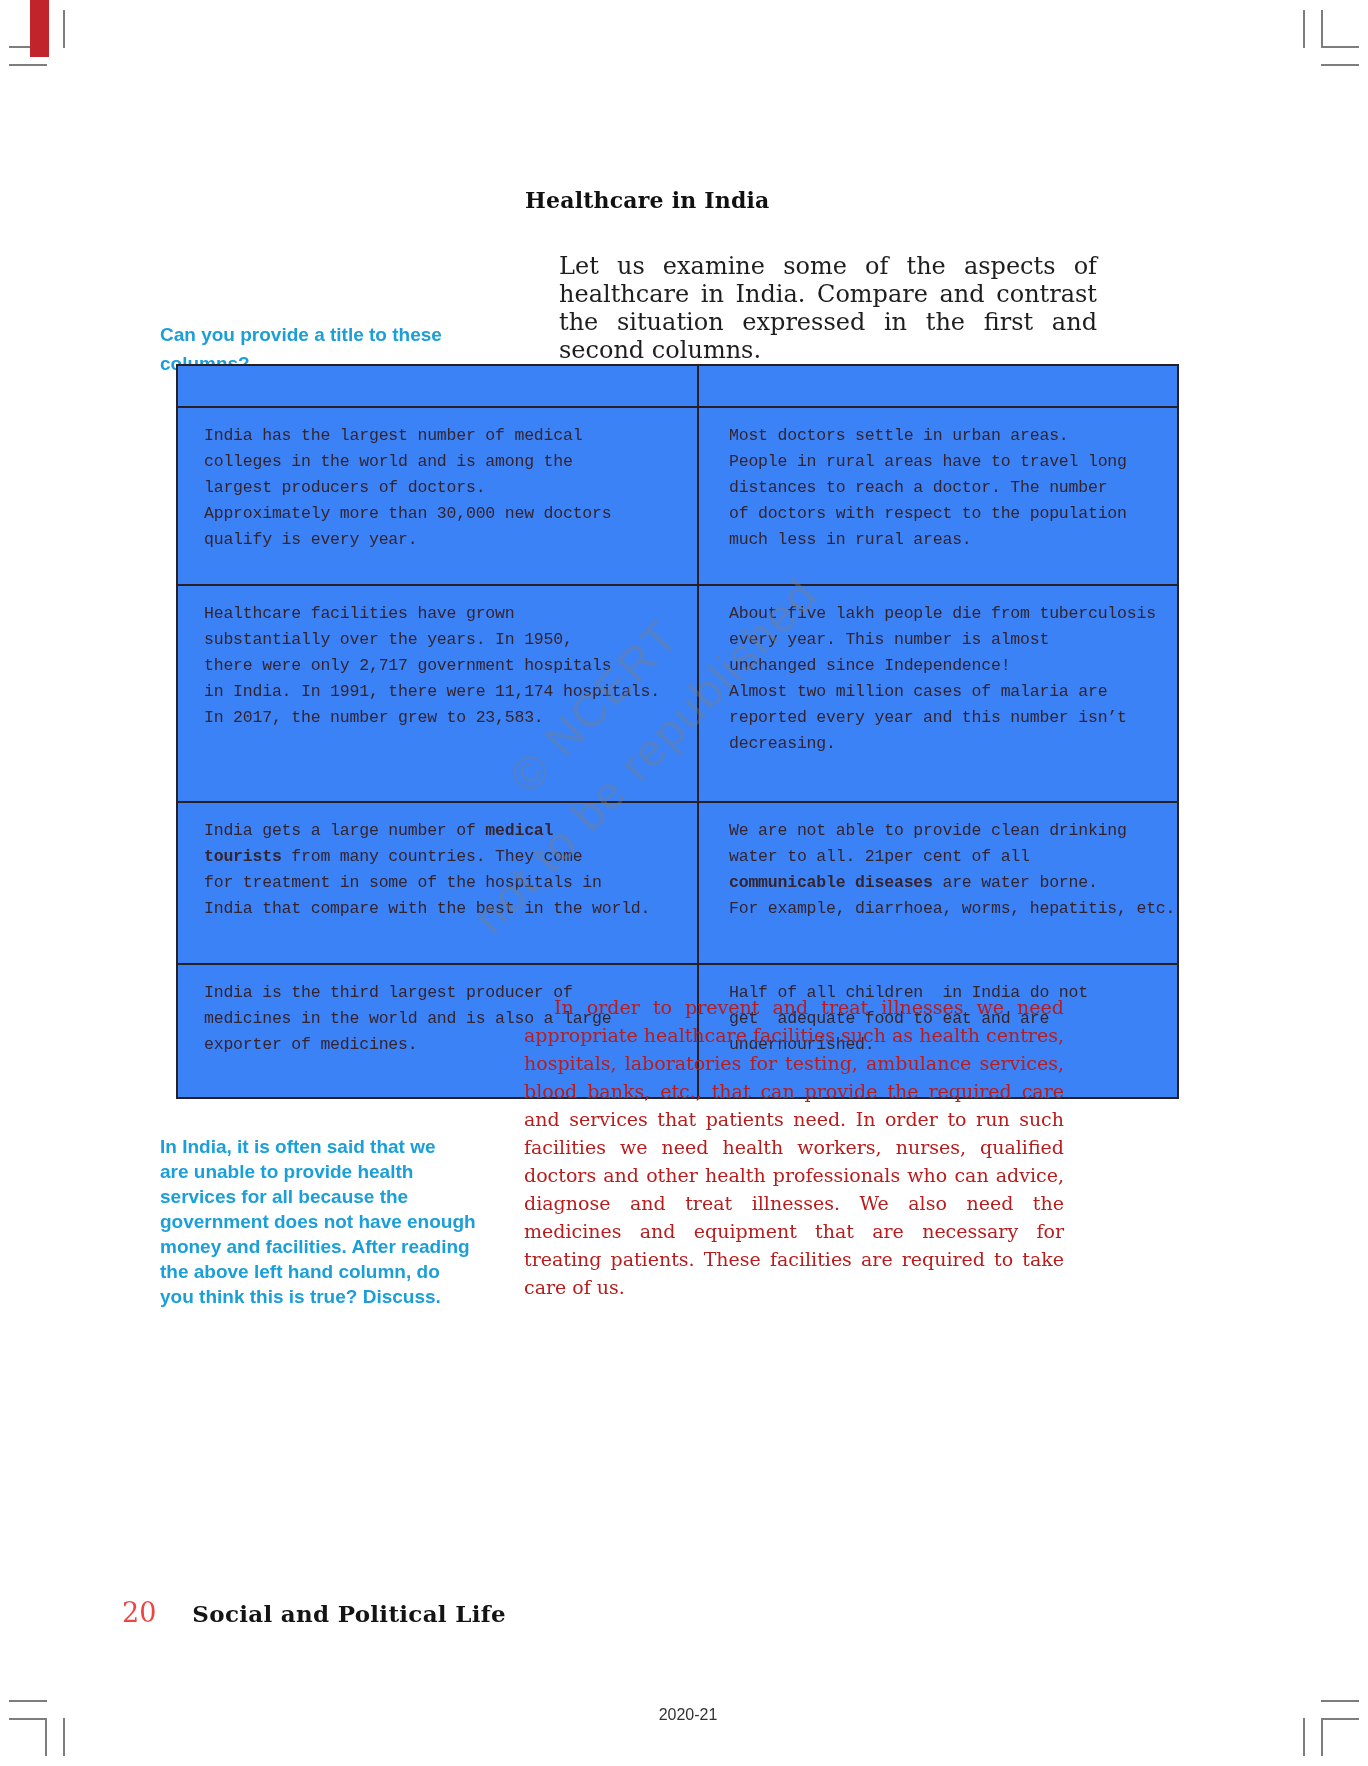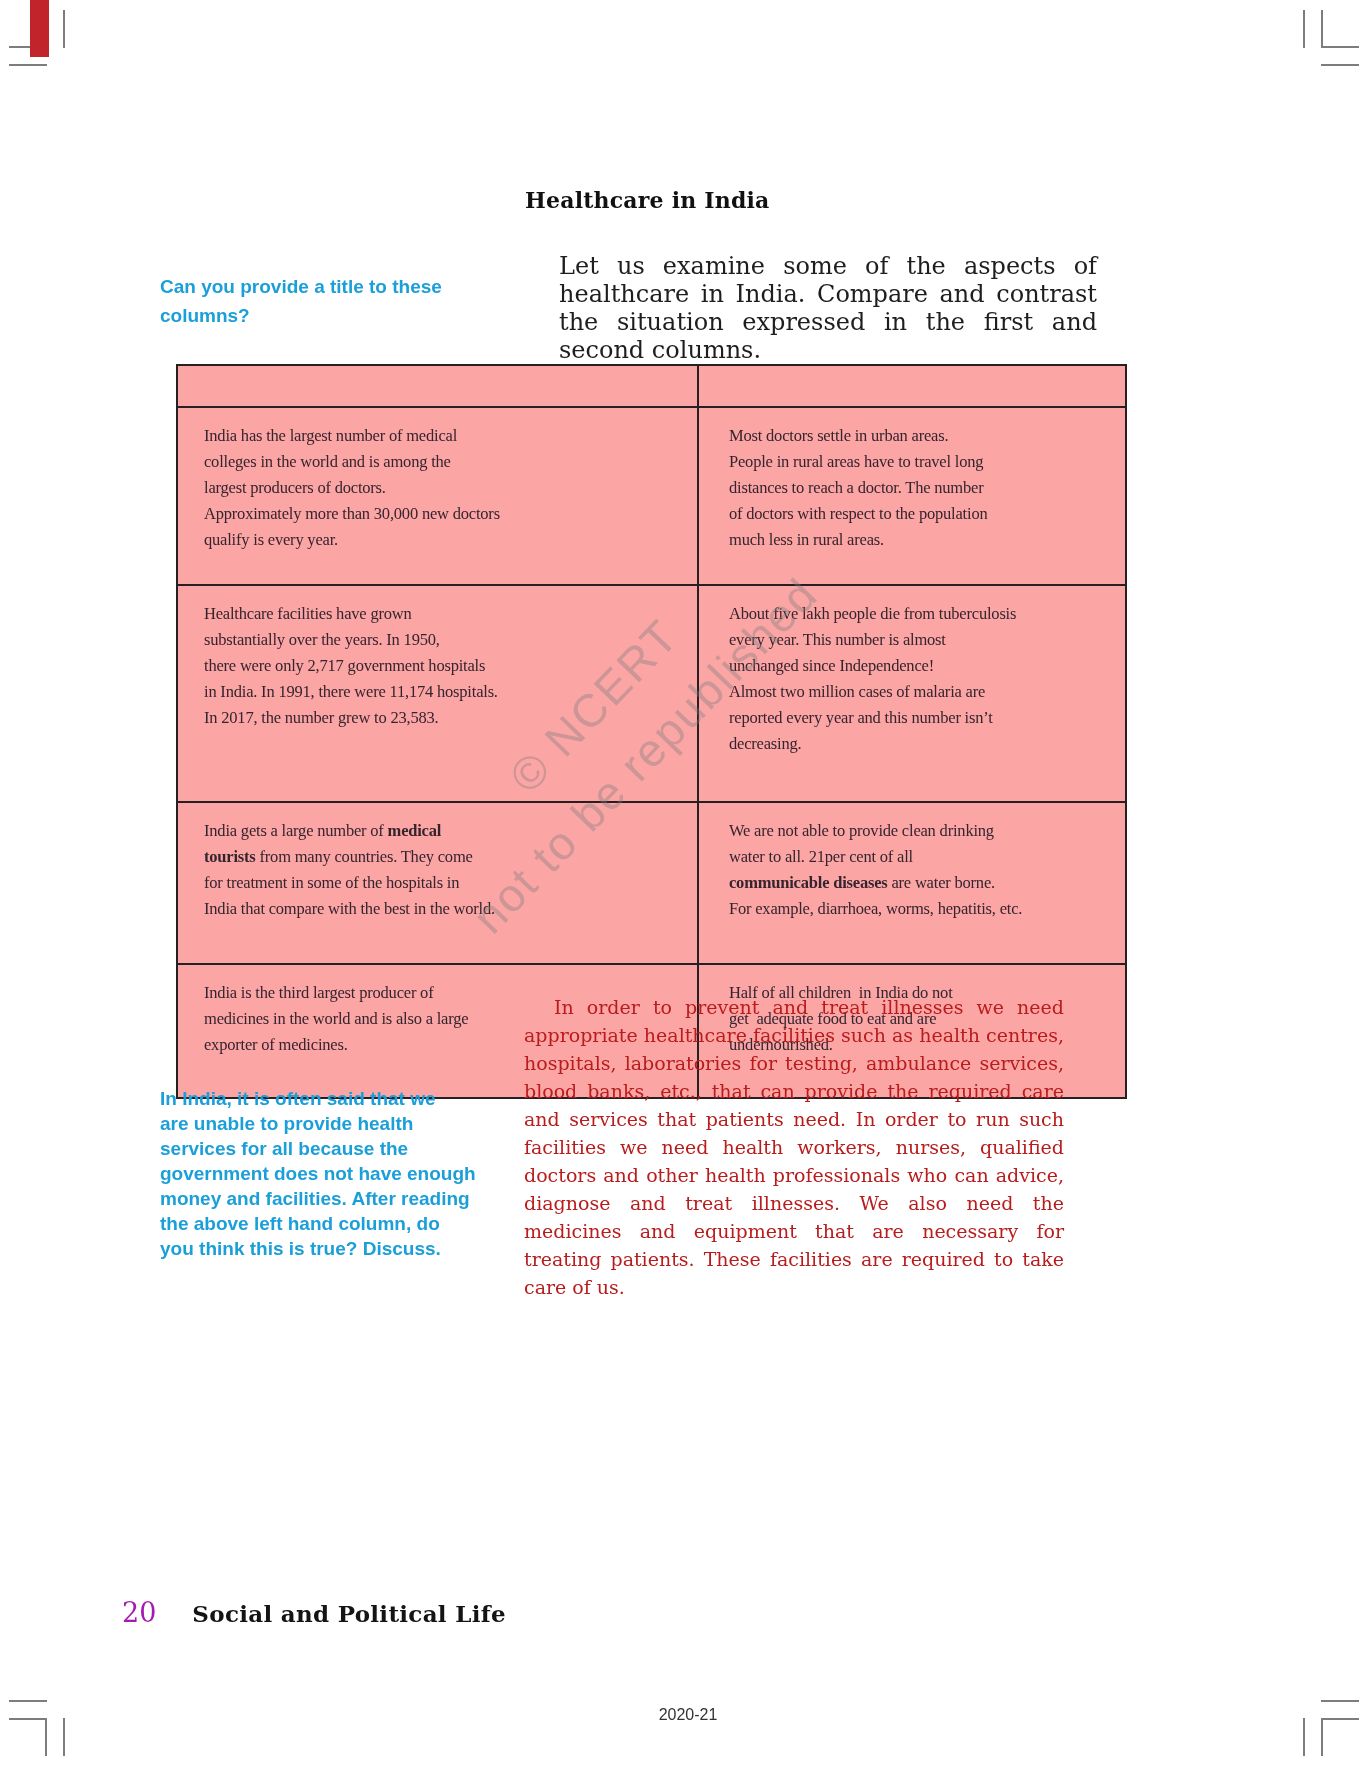--- a/index.html
+++ b/index.html
@@ -17,32 +17,32 @@
     position:absolute; left:525px; top:172px; width:540px;
     font-size:22px; font-weight:bold; letter-spacing:.2px; color:#111;
   }
   .intro-para {
     position:absolute; left:524px; top:228px; width:538px;
     font-size:24px; line-height:28px; text-align:justify; color:#1e1e1e;margin-left:35px;
   }
   .margin-q {
     position:absolute; left:160px; width:380px;
     font-family:"Liberation Sans", sans-serif; font-weight:bold;
-    font-size:19px; line-height:29px; color:#1b9fd9; white-space:pre-line;
+    font-size:19px; line-height:29px; color:#1b9fd9; white-space:pre-line;margin-top:48px;
   }
   .margin-q.q1 { top:272px; }
   .margin-q.q2 { top:1086px; line-height:25px; }
 
   table.compare {
     position:absolute; left:176px; top:364px;
     border-collapse:collapse; table-layout:fixed;
   }
   table.compare td {
-    background:#fca5a5; border:2px solid #262022; vertical-align:top;
-    font-family:Liberation Serif, serif; font-size:16.5px;
+    background:#3b82f6; border:2px solid #262022; vertical-align:top;
+    font-family:Liberation Mono, monospace; font-size:16.5px;
     letter-spacing:-0.2px; line-height:26px; color:#35242e;
     white-space:pre; overflow:hidden;
   }
   td.colL { width:487px; padding:15px 6px 0 26px; }
   td.colR { width:394px; padding:15px 2px 0 30px; }
   tr.hdr td { height:40px; padding:0; }
   tr.r1 td { height:161px; }
   tr.r2 td { height:200px; }
   tr.r3 td { height:145px; }
   tr.r4 td { height:117px; }
@@ -57,21 +57,21 @@
     position:absolute; left:350px; top:660px; width:540px;
     transform:rotate(-46deg);
     font-family:"Liberation Sans", sans-serif; font-size:46px; letter-spacing:2px;
     color:rgba(125,125,125,.38); text-align:center; line-height:1.55;
     white-space:pre-line; pointer-events:none; z-index:5;
   }
   .footer-row {
     position:absolute; left:122px; top:1597px;
     display:flex; align-items:baseline; gap:36px;
   }
-  .footer-row .pagenum { font-size:27px; font-weight:normal; color:#a21caf; }
+  .footer-row .pagenum { font-size:27px; font-weight:normal; color:#ef4444; }
   .footer-row .booktitle { font-size:23px; font-weight:bold; color:#141414; letter-spacing:.3px; }
   .edition {
     position:absolute; left:4px; top:1706px; width:1368px; text-align:center;
     font-family:"Liberation Sans", sans-serif; font-size:16px; color:#333;
   }
 </style>
 </head>
 <body>
 
 <div class="page">

